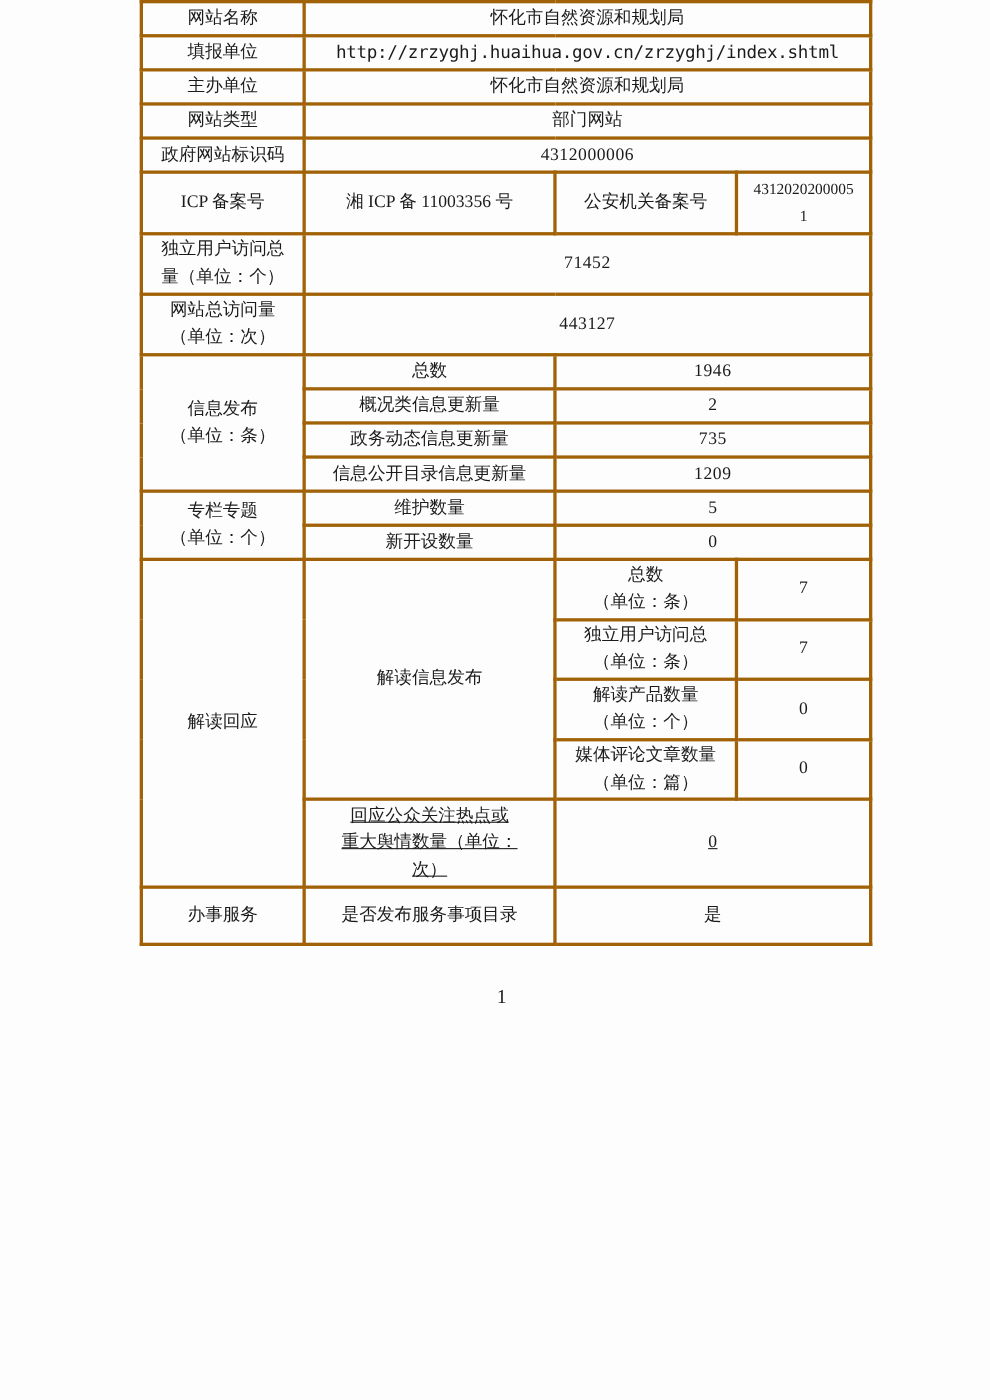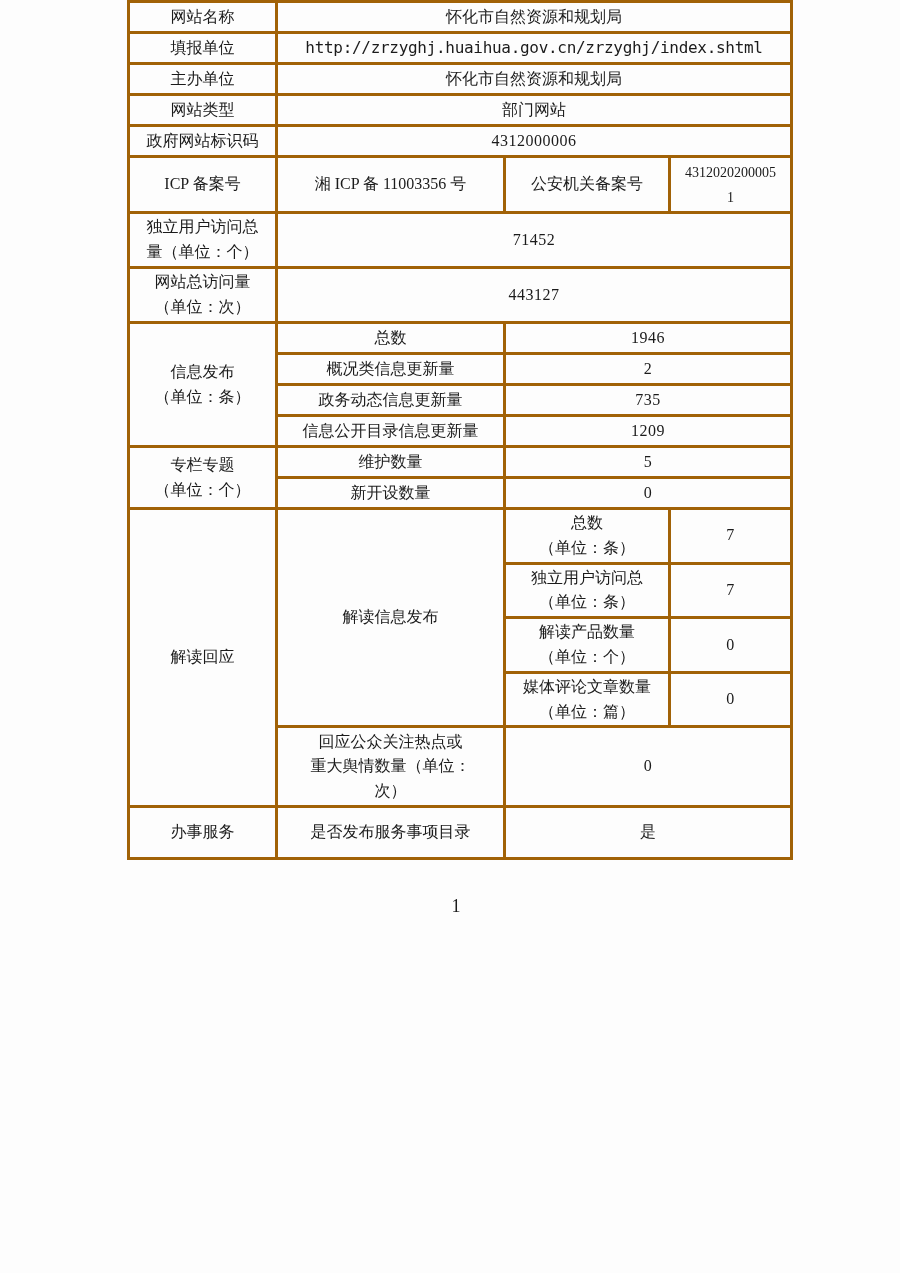--- a/index.html
+++ b/index.html
@@ -42,21 +42,21 @@
     font-size:16px;
     line-height:1.55;
     padding:1px 4px;
     white-space:pre-line;
     overflow:hidden;
   }
   tr.h31 { height:31px; }
   tr.h55 { height:55px; }
   tr.h56 { height:56px; }
   tr.h52 { height:52px; }
-  tr.h80 { height:80px; }
+  tr.h80 { height:80px;text-decoration:underline; }
   td.num { font-size:17px; letter-spacing:0.5px; }
   td.url {
     font-family:"DejaVu Sans Mono","Liberation Mono",monospace;
     font-size:15px;
     letter-spacing:-0.3px;
   }
   td.wrapnum span {
     display:inline-block;
     width:92px;
     word-break:break-all;

